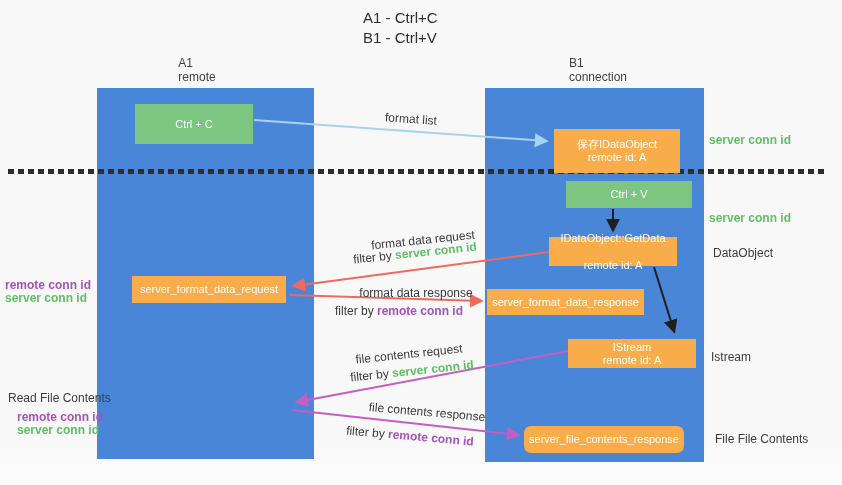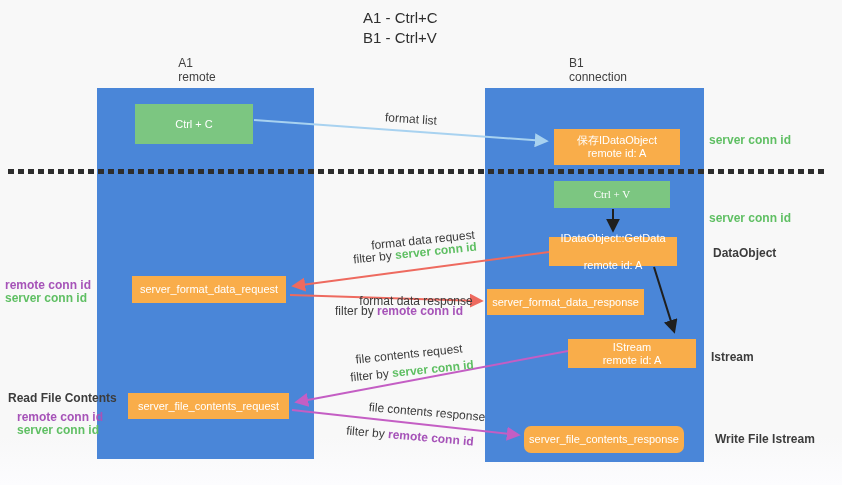--- a/index.html
+++ b/index.html
@@ -37,21 +37,21 @@
   .node.orange{background:#f9ad4a;}
   .flow-label{
     font-size:12px;color:#3c3c3c;white-space:nowrap;
     transform:translate(-50%,-50%);
   }
   .rot-neg{transform:translate(-50%,-50%) rotate(-6deg);}
   .rot-pos{transform:translate(-50%,-50%) rotate(5deg);}
   .rot-pos-sm{transform:translate(-50%,-50%) rotate(4deg);}
   .key-green{color:#5fbf63;font-weight:bold;}
   .key-purple{color:#a653b8;font-weight:bold;}
-  .side-label{font-size:12px;color:#3c3c3c;white-space:nowrap;font-weight:bold;}
+  .side-label{font-size:12px;color:#3c3c3c;white-space:nowrap;}
   .side-green{color:#5fbf63;font-weight:bold;}
   .side-purple{color:#a653b8;font-weight:bold;}
   .side-stack{text-align:right;line-height:13px;font-size:12px;white-space:nowrap;}
   .dotted-line{
     left:8px;top:169px;width:817px;height:5px;
     background:repeating-linear-gradient(90deg,#2d2d2d 0 6px,transparent 6px 10px);
   }
   svg.arrows{left:0;top:0;pointer-events:none;}
 </style>
 </head>
@@ -75,26 +75,26 @@
 
   <div class="abs panel" style="left:97px;top:88px;width:217px;height:371px;"></div>
   <div class="abs panel" style="left:485px;top:88px;width:219px;height:374px;"></div>
 
   <div class="abs dotted-line"></div>
 
   <div class="abs node green" style="left:135px;top:104px;width:118px;height:40px;">
     <div>Ctrl + C</div>
   </div>
 
-  <div class="abs node orange" style="left:554px;top:129px;width:126px;height:36px;">
+  <div class="abs node orange" style="left:554px;top:129px;width:126px;height:44px;">
     <div>保存IDataObject</div>
     <div>remote id: A</div>
   </div>
 
-  <div class="abs node green" style="left:554px;top:181px;width:116px;height:27px;font-family:Liberation Serif, serif;">
+  <div class="abs node green" style="left:566px;top:181px;width:126px;height:27px;">
     <div>Ctrl + V</div>
   </div>
 
   <div class="abs node orange" style="left:549px;top:237px;width:128px;height:29px;gap:14px;">
     <div>IDataObject::GetData</div>
     <div>remote id: A</div>
   </div>
 
   <div class="abs node orange" style="left:487px;top:289px;width:157px;height:26px;">
     <div>server_format_data_response</div>
@@ -102,23 +102,20 @@
 
   <div class="abs node orange" style="left:132px;top:276px;width:154px;height:27px;">
     <div>server_format_data_request</div>
   </div>
 
   <div class="abs node orange" style="left:568px;top:339px;width:128px;height:29px;">
     <div>IStream</div>
     <div>remote id: A</div>
   </div>
 
-  <div class="abs node orange" style="left:128px;top:393px;width:161px;height:26px;">
-    <div>server_file_contents_request</div>
-  </div>
 
   <div class="abs node orange" style="left:524px;top:426px;width:160px;height:27px;border-radius:7px;">
     <div>server_file_contents_response</div>
   </div>
 
   <svg class="abs arrows" width="842" height="485">
     <defs>
       <marker id="m-blue" viewBox="0 0 10 10" refX="8" refY="5" markerWidth="7" markerHeight="7" orient="auto">
         <path d="M0,0 L10,5 L0,10 z" fill="#a8d2f0"></path>
       </marker>
@@ -139,34 +136,34 @@
     <line x1="290" y1="295" x2="481" y2="301" stroke="#ee6a5f" stroke-width="2" marker-end="url(#m-red)"></line>
     <line x1="568" y1="351" x2="297" y2="402" stroke="#c45ec4" stroke-width="2" marker-end="url(#m-magenta)"></line>
     <line x1="292" y1="410" x2="518" y2="435" stroke="#c45ec4" stroke-width="2" marker-end="url(#m-magenta)"></line>
   </svg>
 
   <div class="abs flow-label rot-pos-sm" style="left:411px;top:119px;">format list</div>
 
   <div class="abs flow-label rot-neg" style="left:423px;top:240px;">format data request</div>
   <div class="abs flow-label rot-neg" style="left:415px;top:253px;"><span>filter by </span><span class="key-green">server conn id</span></div>
 
-  <div class="abs flow-label" style="left:416px;top:301px;">format data response</div>
+  <div class="abs flow-label" style="left:416px;top:293px;">format data response</div>
   <div class="abs flow-label" style="left:399px;top:311px;"><span>filter by </span><span class="key-purple">remote conn id</span></div>
 
   <div class="abs flow-label rot-neg" style="left:409px;top:354px;">file contents request</div>
   <div class="abs flow-label rot-neg" style="left:412px;top:371px;"><span>filter by </span><span class="key-green">server conn id</span></div>
 
   <div class="abs flow-label rot-pos" style="left:427px;top:412px;">file contents response</div>
   <div class="abs flow-label rot-pos" style="left:410px;top:436px;"><span>filter by </span><span class="key-purple">remote conn id</span></div>
 
   <div class="abs side-label side-green" style="left:709px;top:133px;">server conn id</div>
   <div class="abs side-label side-green" style="left:709px;top:211px;">server conn id</div>
   <div class="abs side-label" style="left:713px;top:246px;">DataObject</div>
   <div class="abs side-label" style="left:711px;top:350px;">Istream</div>
-  <div class="abs side-label" style="left:715px;top:432px;">Write File Istream</div>
+  <div class="abs side-label" style="left:715px;top:432px;">File File Contents</div>
 
   <div class="abs side-stack" style="left:5px;top:279px;width:80px;">
     <div class="side-purple">remote conn id</div>
     <div class="side-green">server conn id</div>
   </div>
   <div class="abs side-label" style="left:8px;top:391px;">Read File Contents</div>
   <div class="abs side-stack" style="left:17px;top:411px;width:80px;">
     <div class="side-purple">remote conn id</div>
     <div class="side-green">server conn id</div>
   </div>

